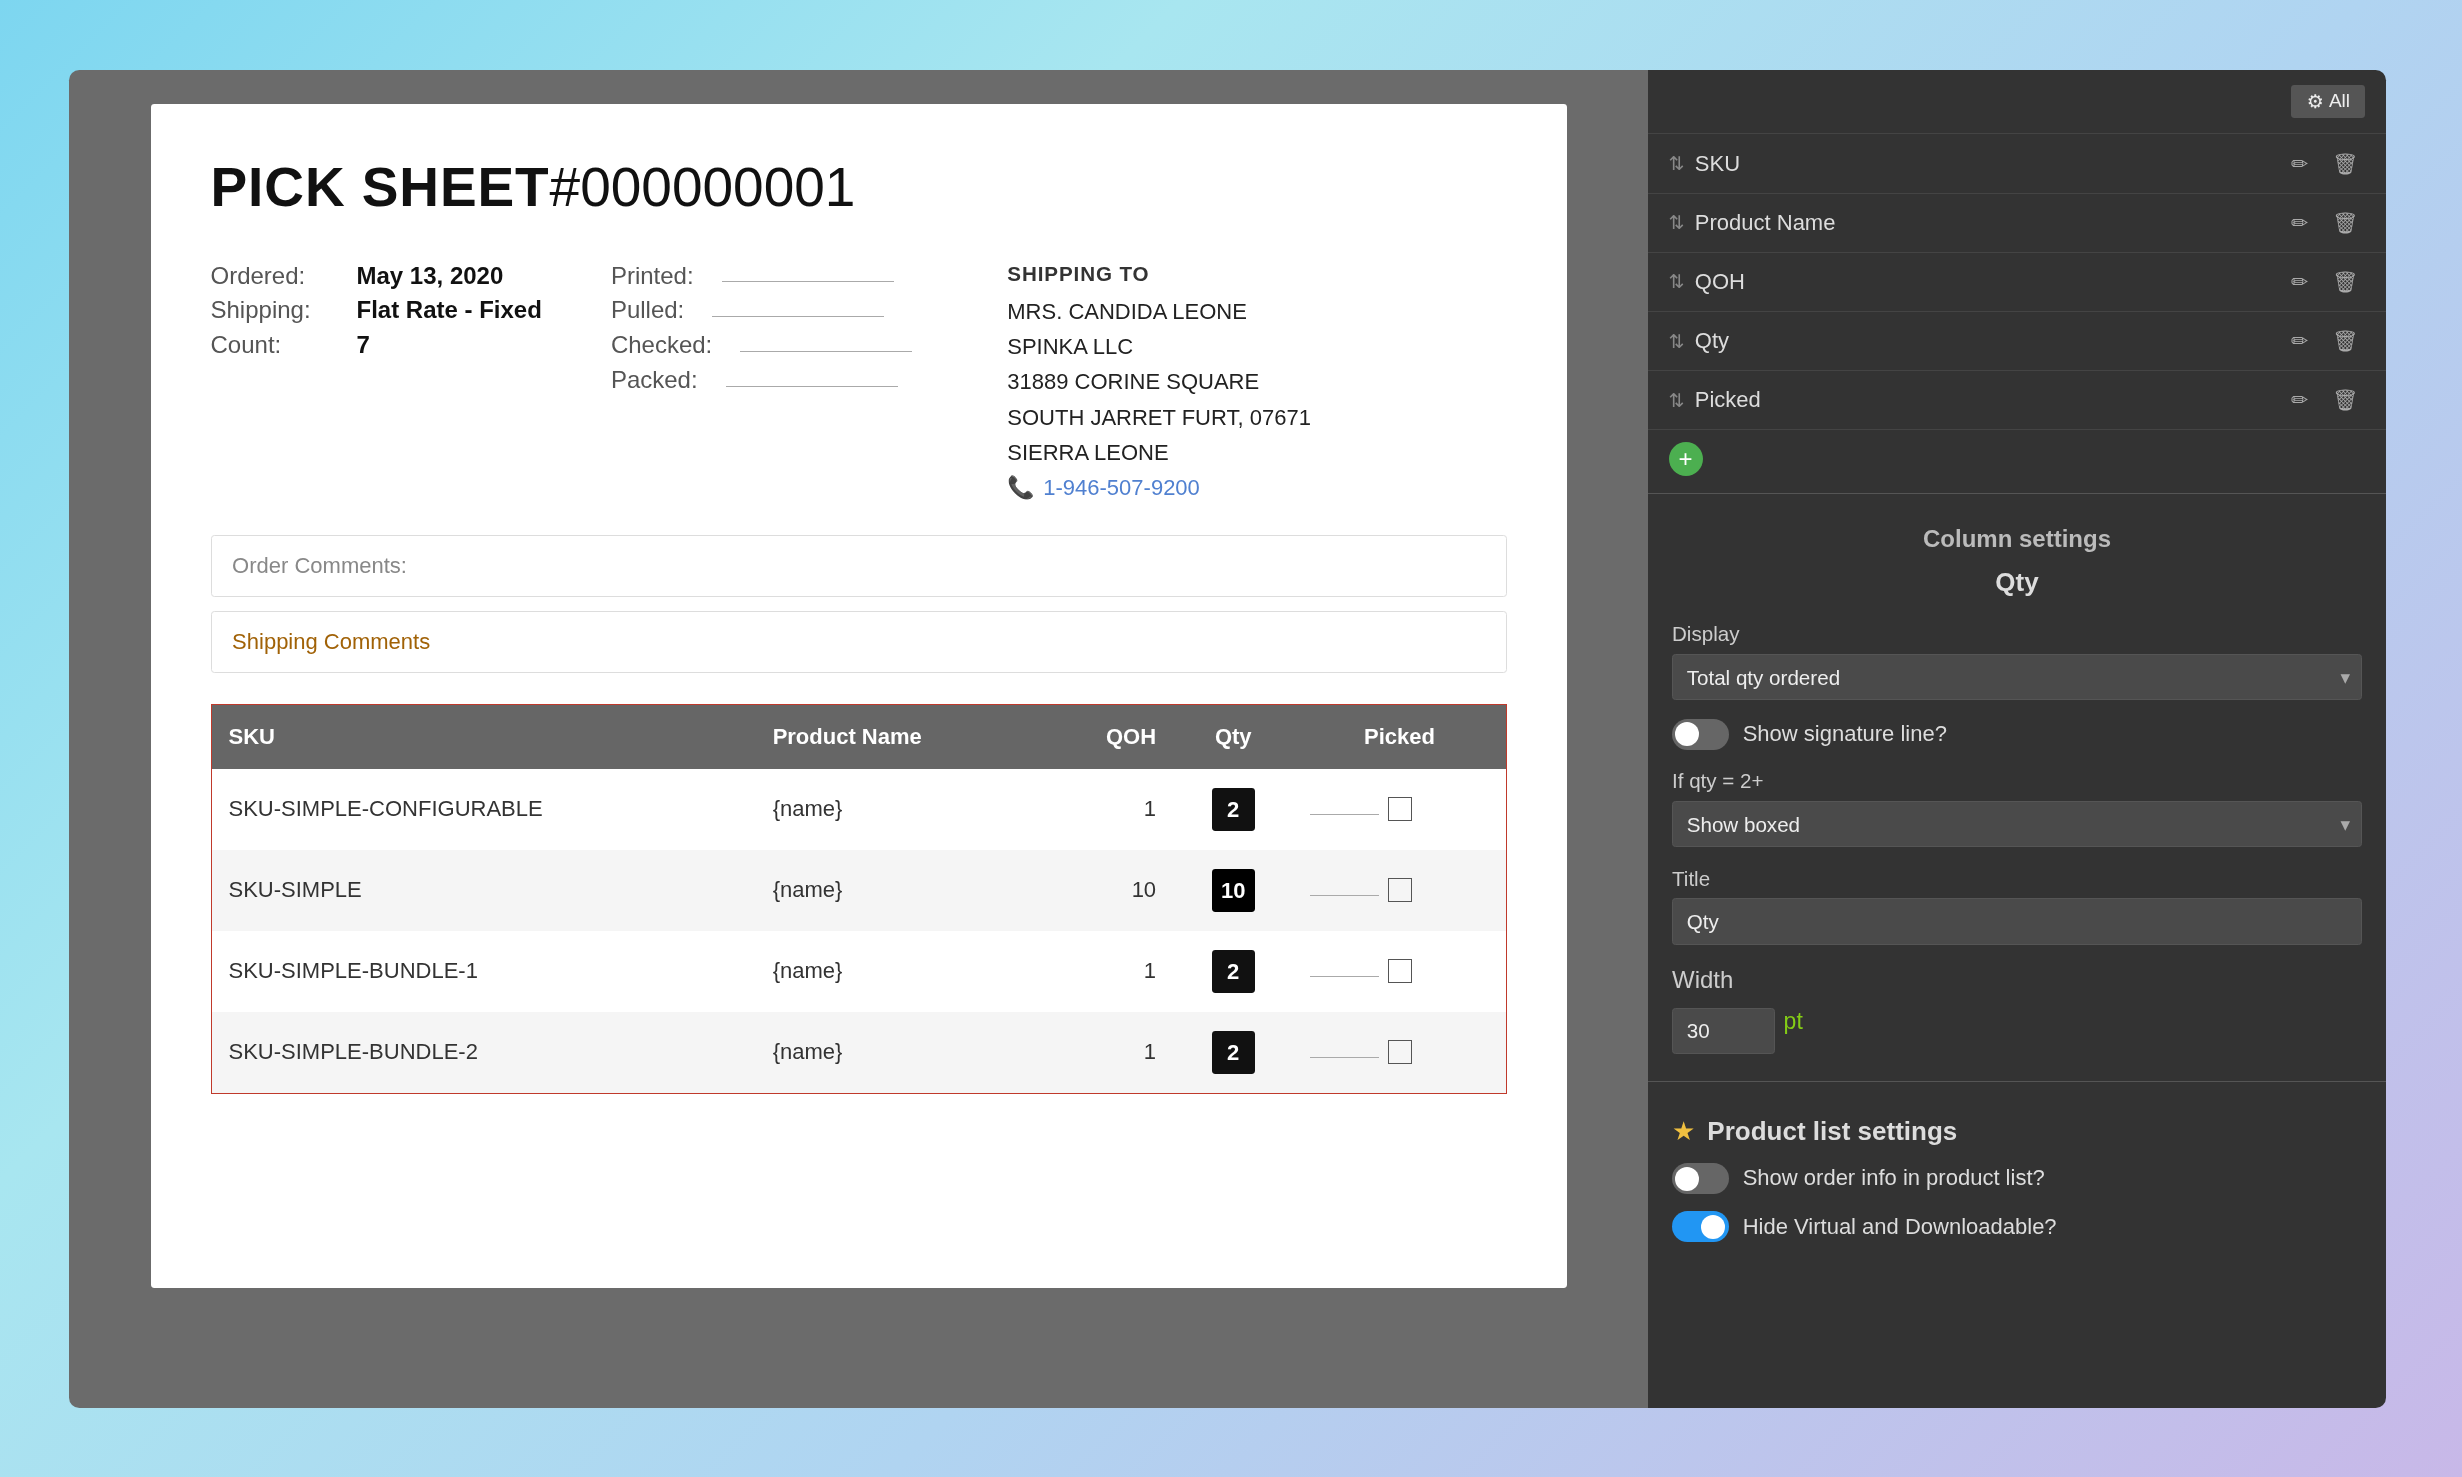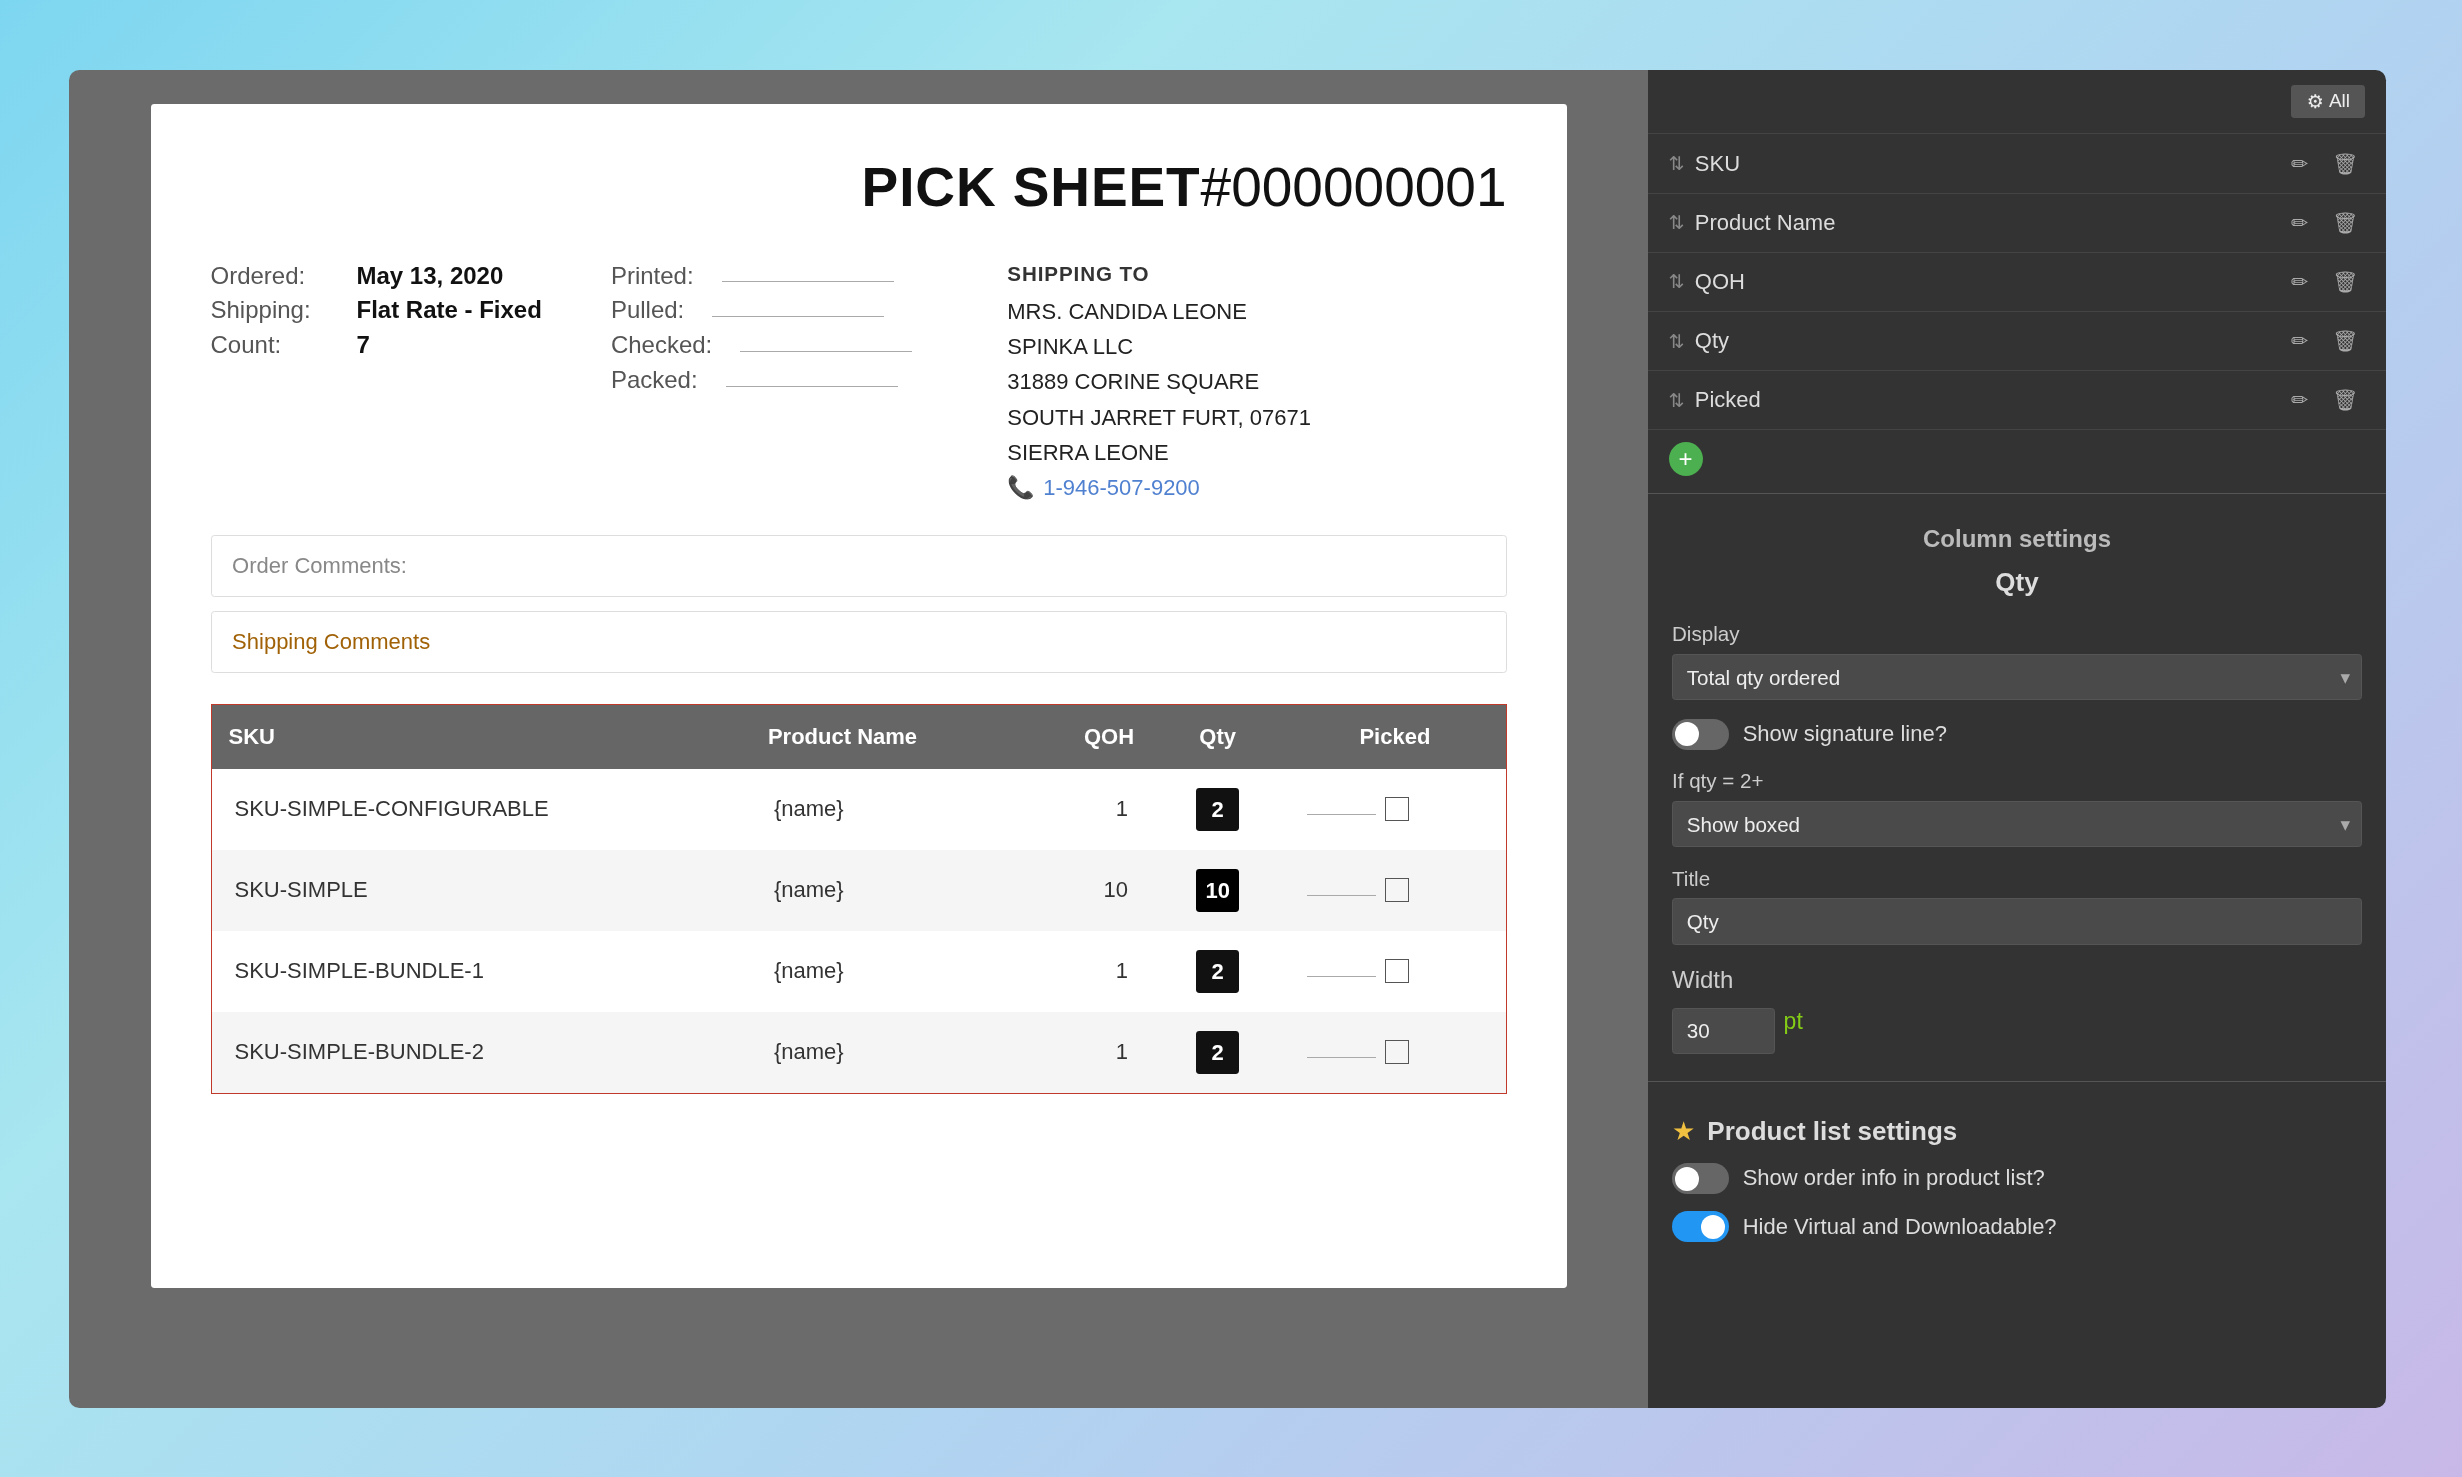--- a/index.html
+++ b/index.html
@@ -35,21 +35,21 @@
       background: #fff;
       width: 100%;
       max-width: 1416px;
       min-height: 1184px;
       border-radius: 3.4px;
       padding: 51px 60px;
       position: relative;
     }
     .pick-sheet-header {
       display: flex;
-      justify-content: flex-end;
+      justify-content: flex-start;
       align-items: flex-start;
       margin-bottom: 43px;
     }
     .pick-sheet-title {
       font-size: 55px;
       font-weight: 900;
       color: #111;
       letter-spacing: 0.9px;
     }
     .pick-sheet-order-num {
@@ -164,21 +164,21 @@
     .product-table th.center {
       text-align: center;
     }
     .product-table tbody tr:nth-child(odd) {
       background: #fff;
     }
     .product-table tbody tr:nth-child(even) {
       background: #f5f5f5;
     }
     .product-table td {
-      padding: 19px 23px;
+      padding: 19px 17px;
       font-size: 22px;
       color: #333;
     }
     .product-table td.right {
       text-align: right;
     }
     .product-table td.center {
       text-align: center;
     }
     .qty-badge {

